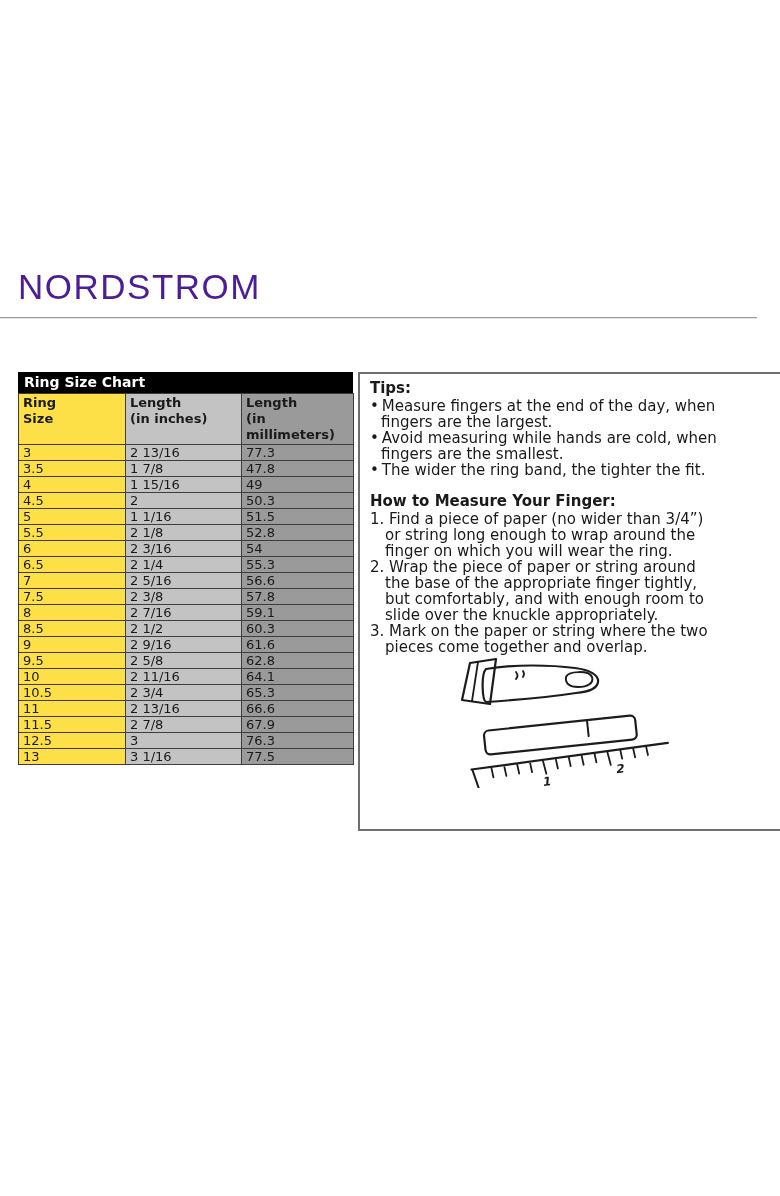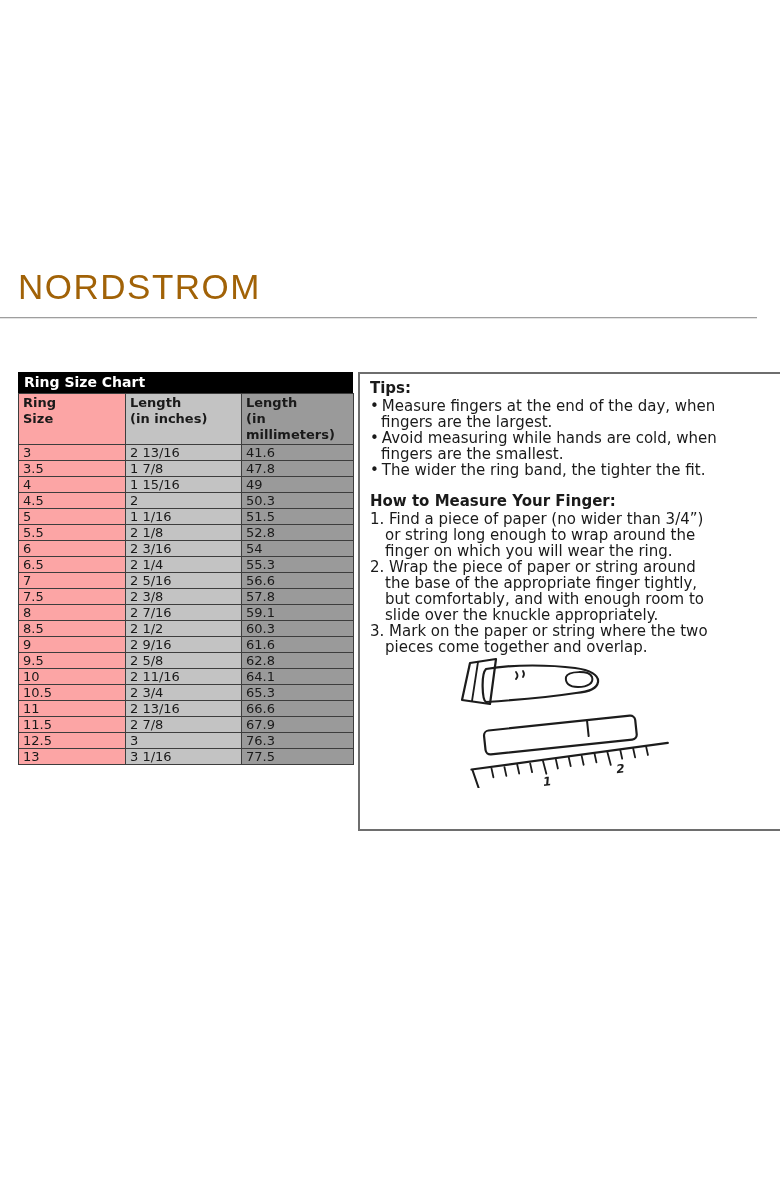--- a/index.html
+++ b/index.html
@@ -7,21 +7,21 @@
   body {
     width:780px; height:1196px; background:#ffffff; position:relative;
     font-family:"DejaVu Sans","Liberation Sans",sans-serif; color:#1a1a1a;
     overflow:hidden;
   }
 
   
   .logo {
     position:absolute; left:18px; top:267px;
     font-family:"Liberation Sans",sans-serif;
-    font-size:35px; font-weight:400; letter-spacing:1.5px; color:#a16207;
+    font-size:35px; font-weight:400; letter-spacing:1.5px; color:#4c1d95;
     white-space:nowrap;
   }
   .divider {
     position:absolute; left:0; top:317px; width:757px; height:1px;
     background:#9e9e9e; border-bottom:1px solid #e3e3e3;
   }
 
   
   .chart { position:absolute; left:18px; top:372px; width:335px; }
   .chart-title {
@@ -31,21 +31,21 @@
   table.sizes { border-collapse:collapse; width:100%; table-layout:fixed; }
   table.sizes th, table.sizes td {
     border:1px solid #3d3d3d; font-size:13px; text-align:left;
     overflow:hidden; white-space:nowrap;
   }
   table.sizes th {
     font-weight:bold; white-space:pre-line; line-height:16px; padding:1px 4px;
     vertical-align:top;
   }
   table.sizes td { height:15px; line-height:15px; padding:0 4px; }
-  .c0 { background:#fca5a5; }
+  .c0 { background:#fde047; }
   .c1 { background:#c3c3c3; }
   .c2 { background:#9a9a9a; }
 
   
   .panel {
     position:absolute; left:358px; top:372px; width:432px; height:459px;
     box-sizing:border-box; border:2px solid #6e6e6e; background:#ffffff;
     padding:5px 9px 0 10px; overflow:hidden;
   }
   .panel h3 { margin:1px 0 1px; font-size:15px; line-height:17px; font-weight:bold; }
@@ -84,21 +84,21 @@
 (in inches)</th>
         <th class="c2">Length
 (in millimeters)</th>
       </tr>
     </thead>
     <tbody>
 
         <tr>
           <td class="c0">3</td>
           <td class="c1">2 13/16</td>
-          <td class="c2">41.6</td>
+          <td class="c2">77.3</td>
         </tr>
 
         <tr>
           <td class="c0">3.5</td>
           <td class="c1">1 7/8</td>
           <td class="c2">47.8</td>
         </tr>
 
         <tr>
           <td class="c0">4</td>

